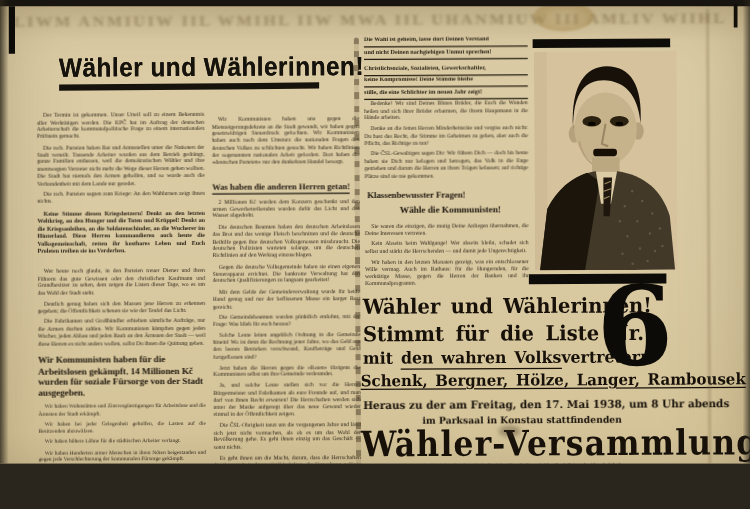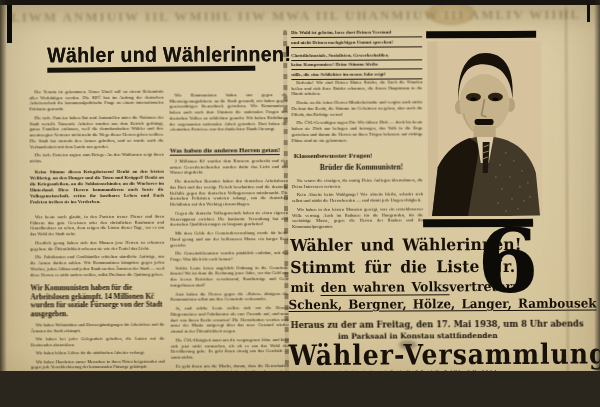--- a/index.html
+++ b/index.html
@@ -153,21 +153,21 @@
         <div class="u-line">Christlichsoziale, Sozialisten, Gewerkschaftler,</div>
         <div class="u-line">keine Kompromisse! Deine Stimme bleibe</div>
         <div class="u-line">stille, die eine Schlichter im neuen Jahr zeigt!</div>
       </div>
     <div class="tiny" style="left:292px;top:80px;width:131px;height:70px;">
         <div class="para">Bedenke! Wir sind Deines Blutes Brüder, die Euch die Wunden heilen und sich ihrer Brüder erbarmen, die ihrem Hauptmann in die Hände arbeiten.</div>
         <div class="para">Denke an die fetten Herren Minderheitsräte und vergiss auch nicht: Du hast das Recht, die Stimme im Geheimen zu geben, aber auch die Pflicht, das Richtige zu tun!</div>
         <div class="para">Die ČSL-Gewaltigen sagen Dir: Wir führen Dich — doch bis heute haben sie Dich nur belogen und betrogen, das Volk in die Enge getrieben und darum die Herren an ihren Trögen belassen; auf richtige Plätze sind sie nie gekommen.</div>
       </div>
     <div class="bighead-sm" style="left:294px;top:153px;font-size:7px;">Klassenbewusster Fragen!</div>
-    <div class="bighead-sm" style="left:320px;top:164px;font-size:7.4px;">Brüder die Kommunisten!</div>
+    <div class="bighead-sm" style="left:320px;top:164px;font-size:7.4px;">Wähle die Kommunisten!</div>
     <div class="tiny" style="left:292px;top:178px;width:131px;height:58px;">
         <div class="para">Sie waren die einzigen, die mutig Deine Anliegen übernahmen, die Deine Interessen vertreten.</div>
         <div class="para">Kein Abseits beim Wahlgange! Wer abseits bleibt, schadet sich selbst und stärkt die Herrschenden — und damit jede Ungerechtigkeit.</div>
         <div class="para">Wir haben in den letzten Monaten gezeigt, was ein entschlossener Wille vermag. Auch im Rathaus: für die Hungernden, für die werktätige Masse, gegen die Herren der Banken und ihr Kommunalprogramm.</div>
       </div>
 
     <div class="photo-bar" style="left:427px;top:32px;width:110px;height:7px;"></div>
     <div class="photo">
       <svg width="114" height="175" viewBox="0 0 114 175">
         <rect x="0" y="0" width="114" height="175" fill="#c9ba9b"></rect>

